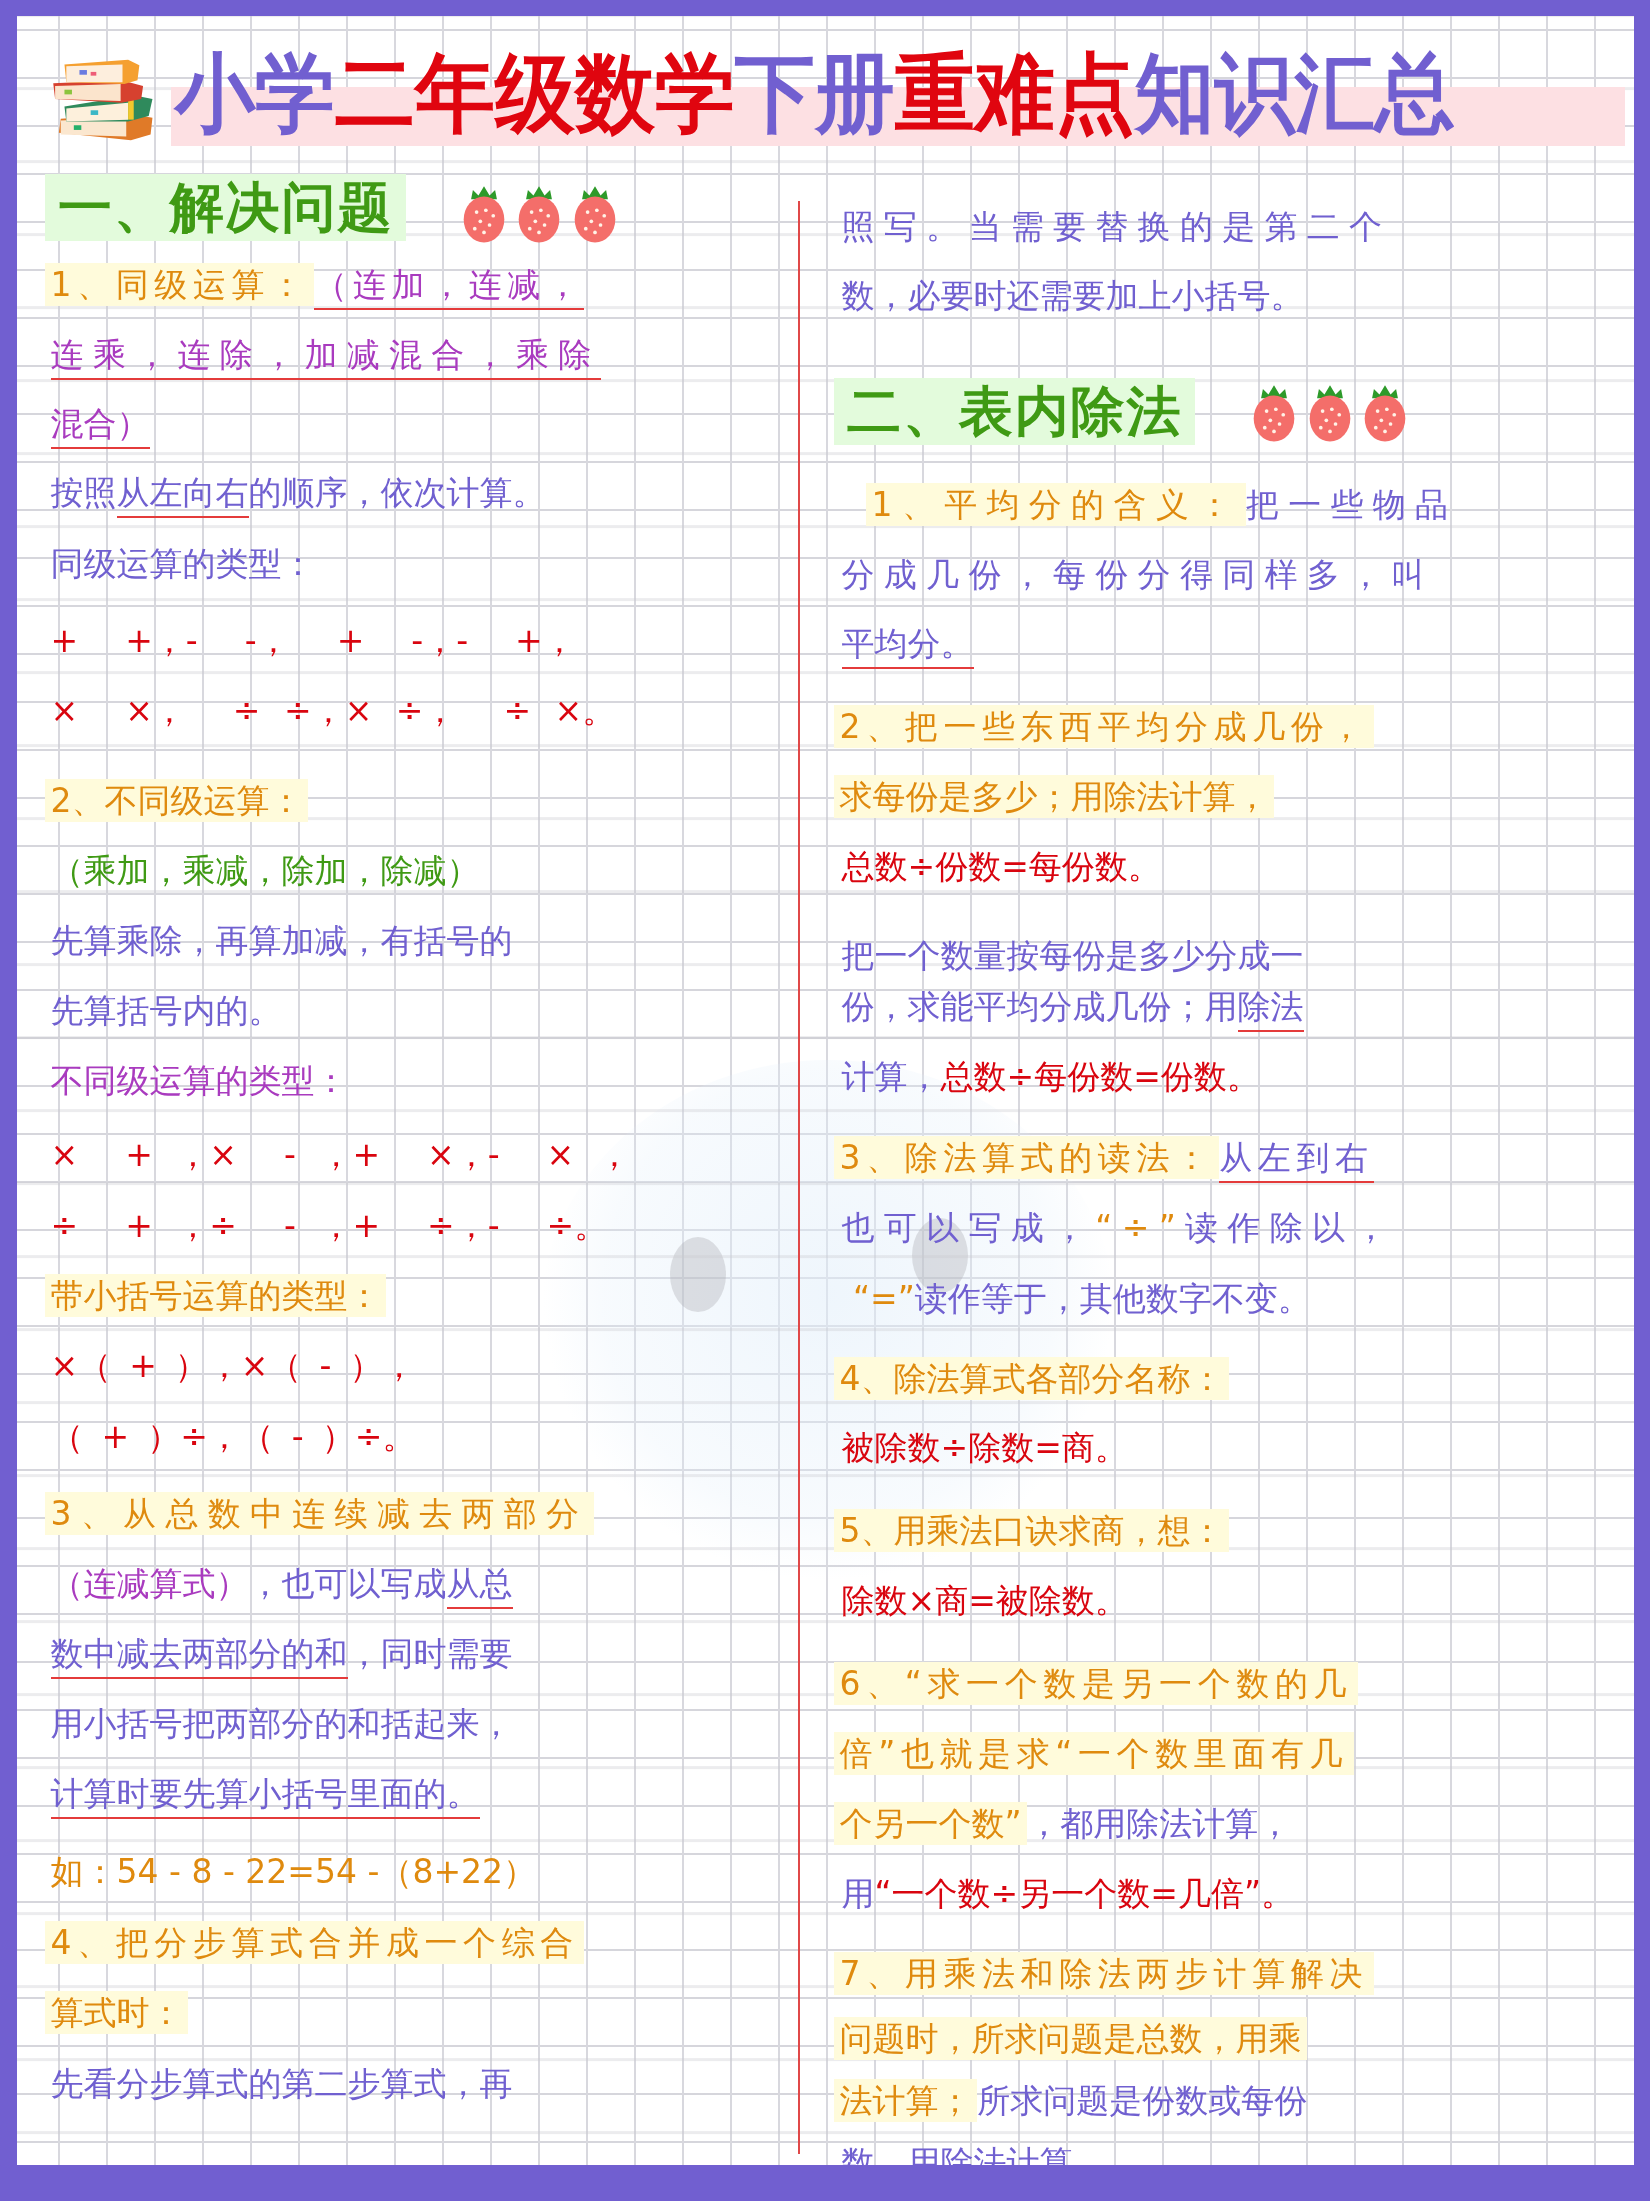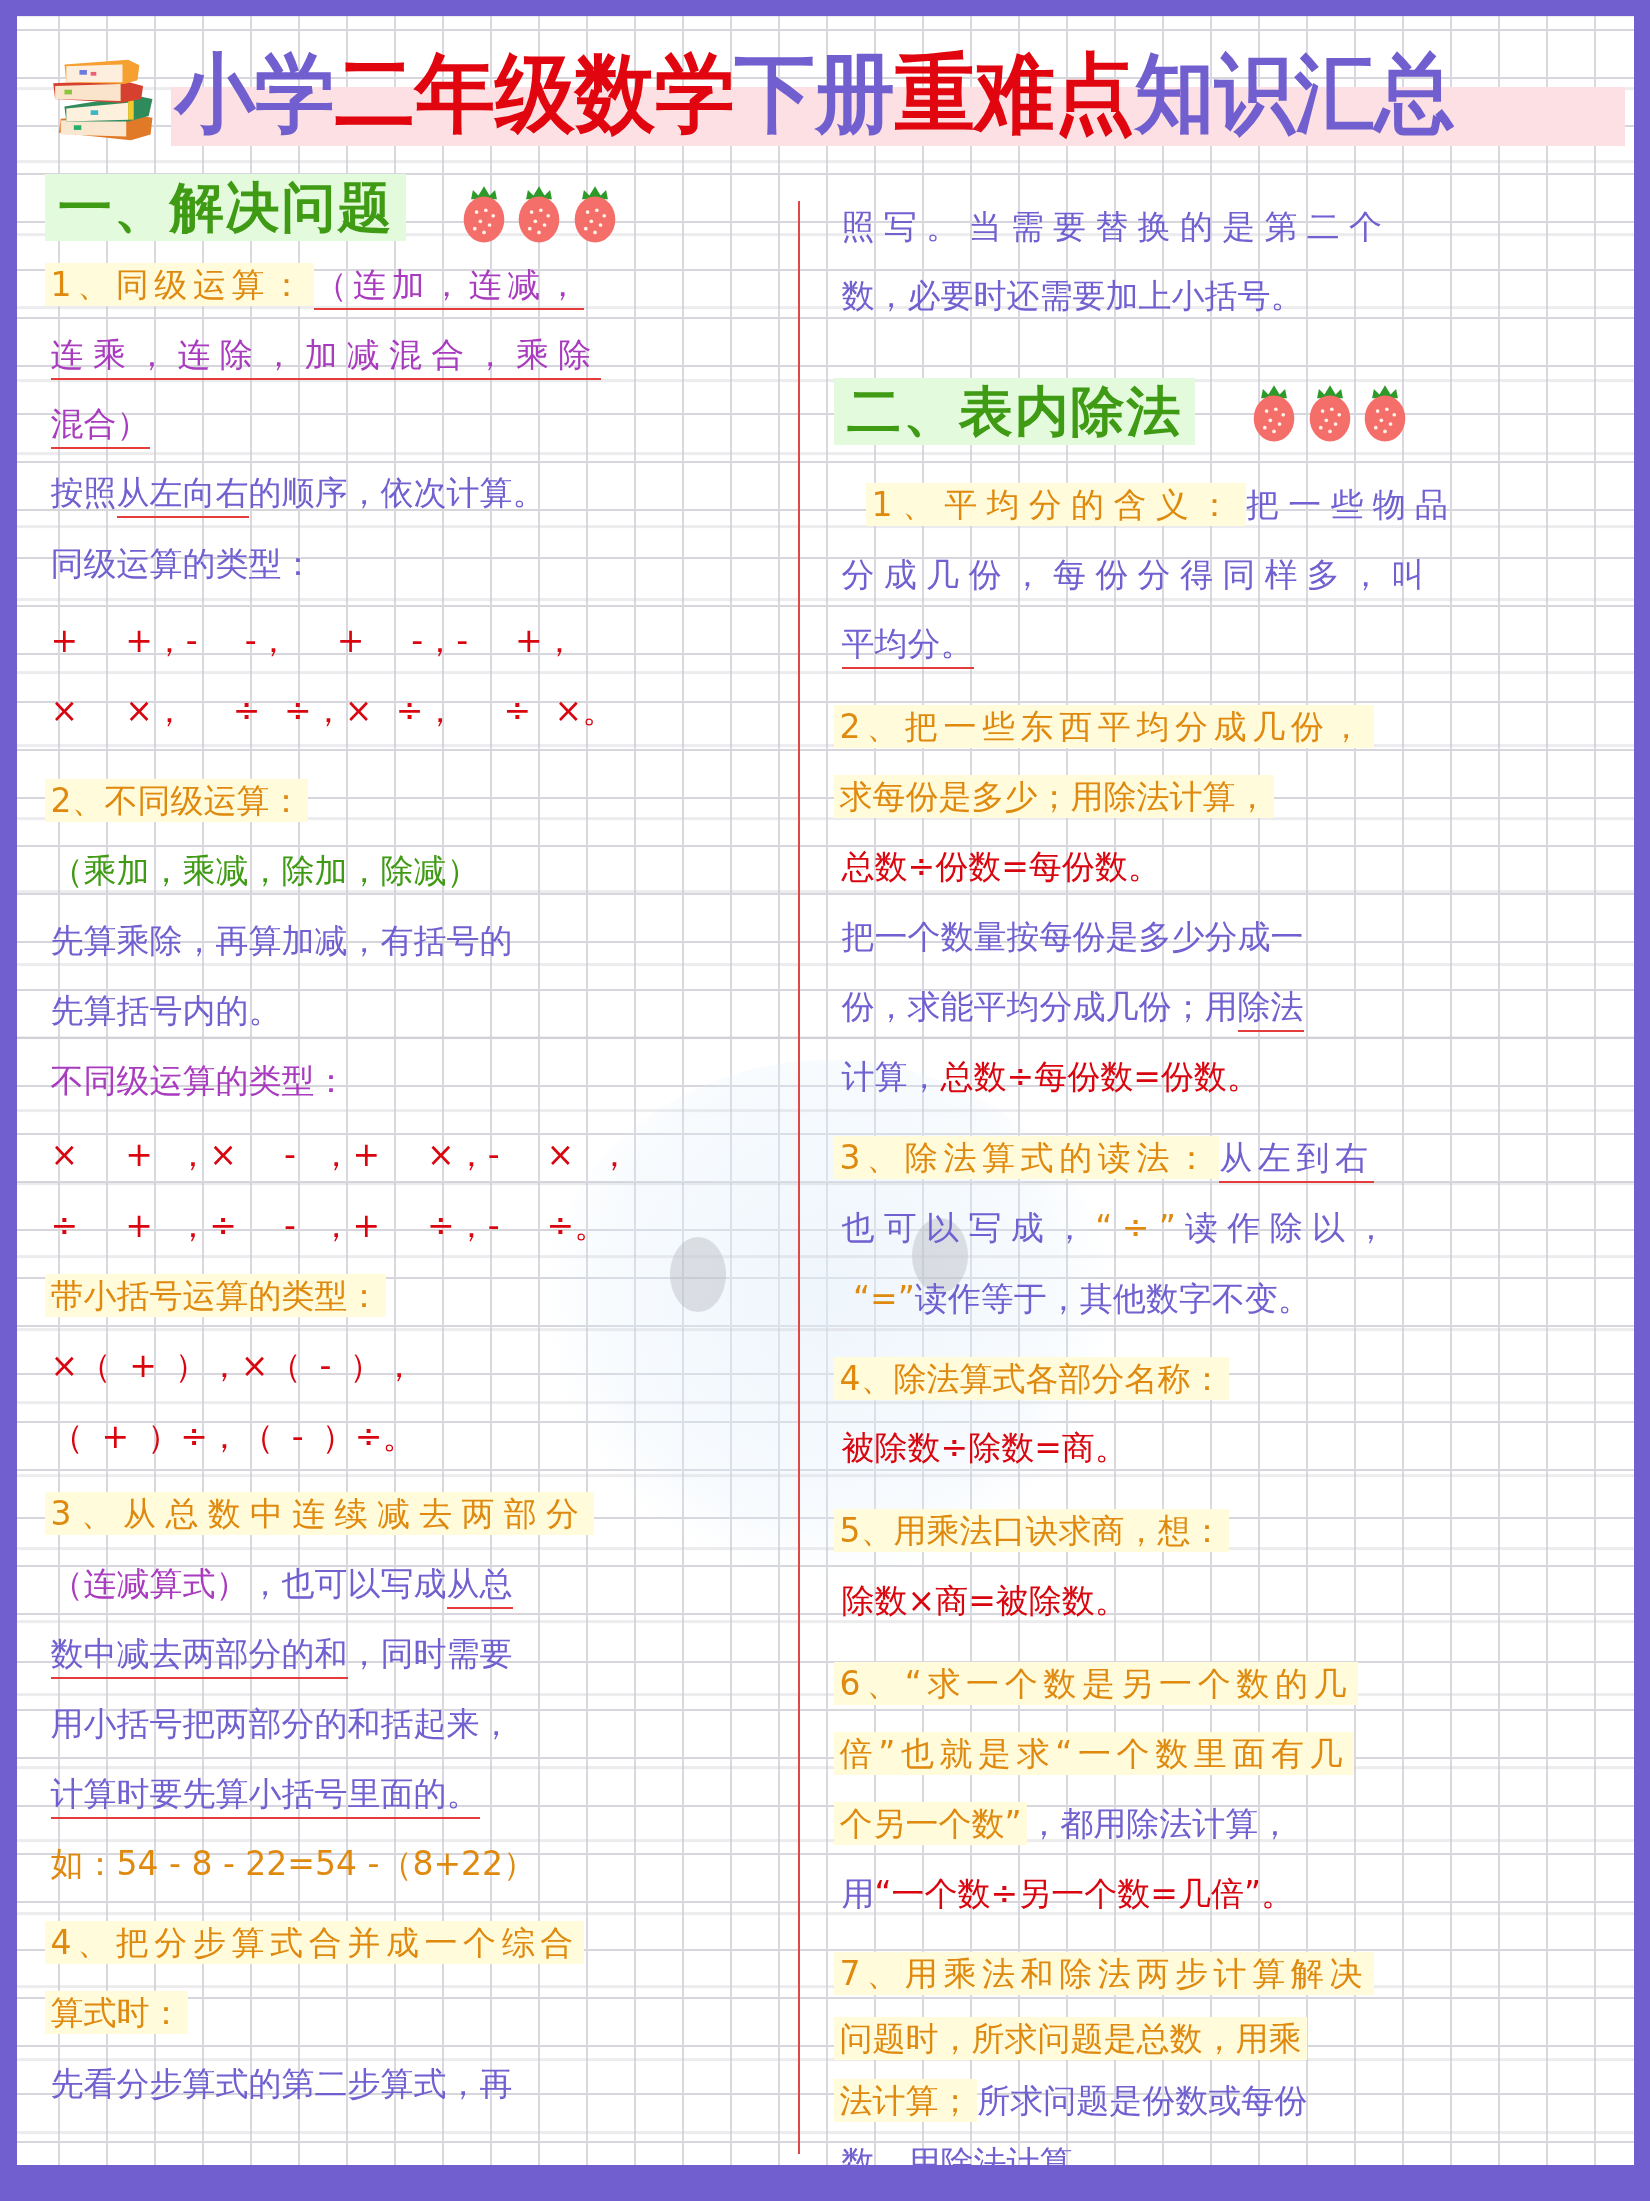--- a/index.html
+++ b/index.html
@@ -57,21 +57,21 @@
   .col-right { left: 804px; width: 802px; }
 
   .line {
     position: absolute; white-space: nowrap;
     font-size: 33px; line-height: 56px; font-weight: normal;
   }
   .sp { letter-spacing: 5.6px; }
   .wide { letter-spacing: 9.3px; }
 
   .c-purple { color: #7060d0; }
-  .c-orange { color: #df8a0e; }
+  .c-orange { color: #df8a0e; margin-top: 8px; }
   .c-red { color: #d9050f; }
   .c-green { color: #3f9a14; }
   .c-magenta { color: #a93bbf; }
 
   .hl-yellow { background: #fffbdb; padding: 1.9px 5.6px; }
   .ul { border-bottom: 2.8px solid #e43b3b; padding-bottom: 3.7px; }
 
   .section-title {
     position: absolute; white-space: nowrap;
     font-size: 54px; line-height: 67px; font-weight: 900; color: #3f9a14;
@@ -248,21 +248,21 @@
 
     <div class="line wide" style="left:13px;top:461px;padding-left:32px;">
       <span class="c-orange hl-yellow">1、平均分的含义：</span><span class="c-purple">把一些物品</span>
     </div>
     <div class="line wide c-purple" style="left:20.5px;top:531px;">分成几份，每份分得同样多，叫</div>
     <div class="line c-purple" style="left:20.5px;top:600px;"><span class="ul">平均分。</span></div>
 
     <div class="line sp" style="left:13px;top:683px;"><span class="c-orange hl-yellow">2、把一些东西平均分成几份，</span></div>
     <div class="line" style="left:13px;top:753px;"><span class="c-orange hl-yellow">求每份是多少；用除法计算，</span></div>
     <div class="line c-red" style="left:20.5px;top:823px;">总数÷份数=每份数。</div>
-    <div class="line c-purple" style="left:20.5px;top:893px;">把一个数量按每份是多少分成一</div>
+    <div class="line c-purple" style="left:20.5px;top:912px;">把一个数量按每份是多少分成一</div>
     <div class="line c-purple" style="left:20.5px;top:963px;">
       <span>份，求能平均分成几份；用</span><span class="ul">除法</span>
     </div>
     <div class="line" style="left:20.5px;top:1033px;">
       <span class="c-purple">计算，</span><span class="c-red">总数÷每份数=份数。</span>
     </div>
 
     <div class="line sp" style="left:13px;top:1114px;">
       <span class="c-orange hl-yellow">3、除法算式的读法：</span><span class="c-purple ul">从左到右</span>
     </div>

